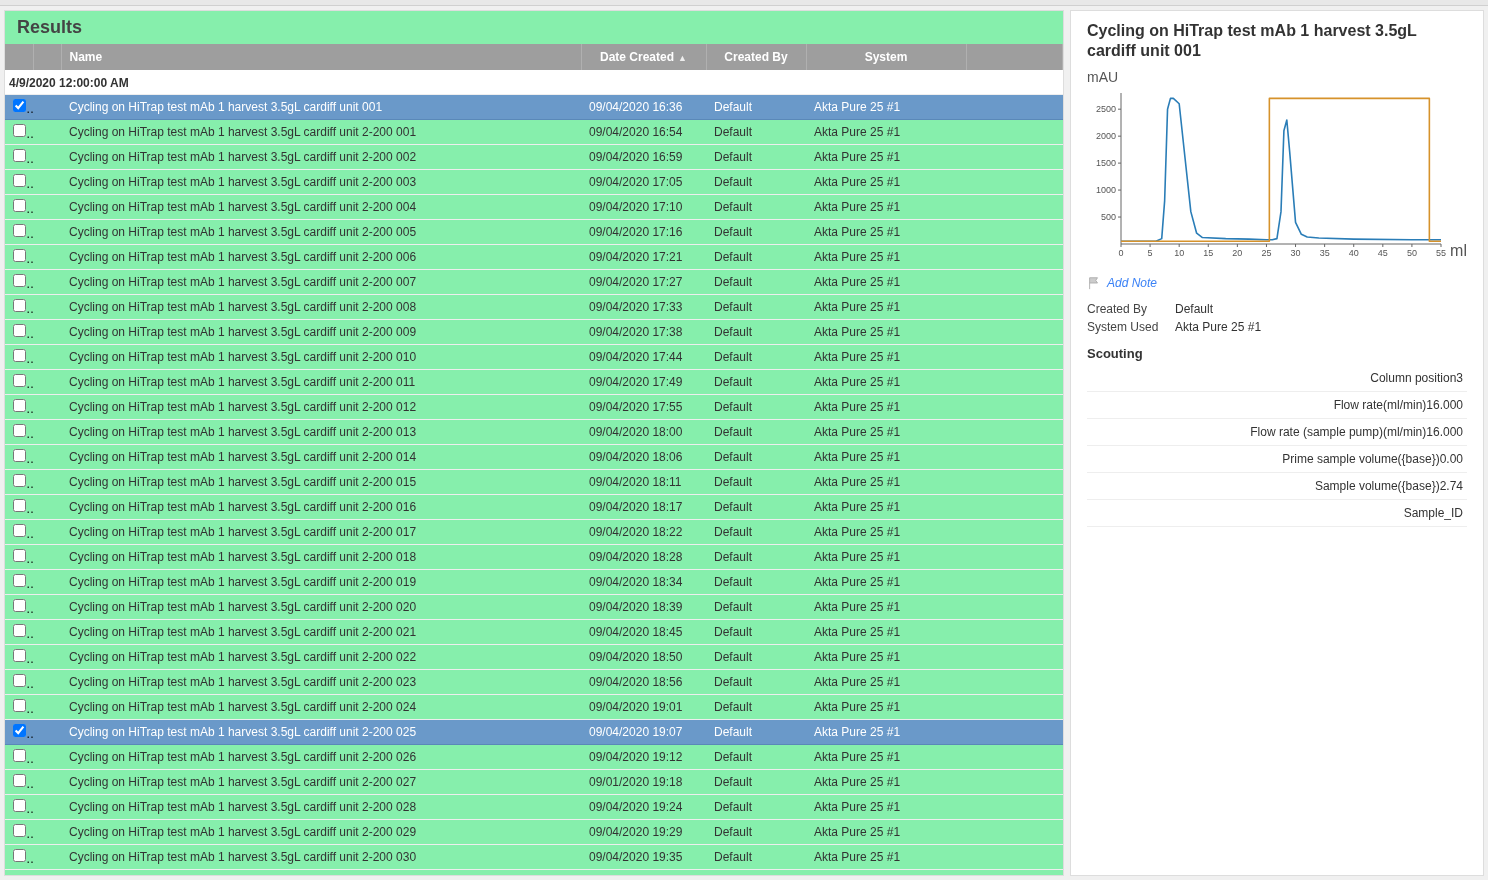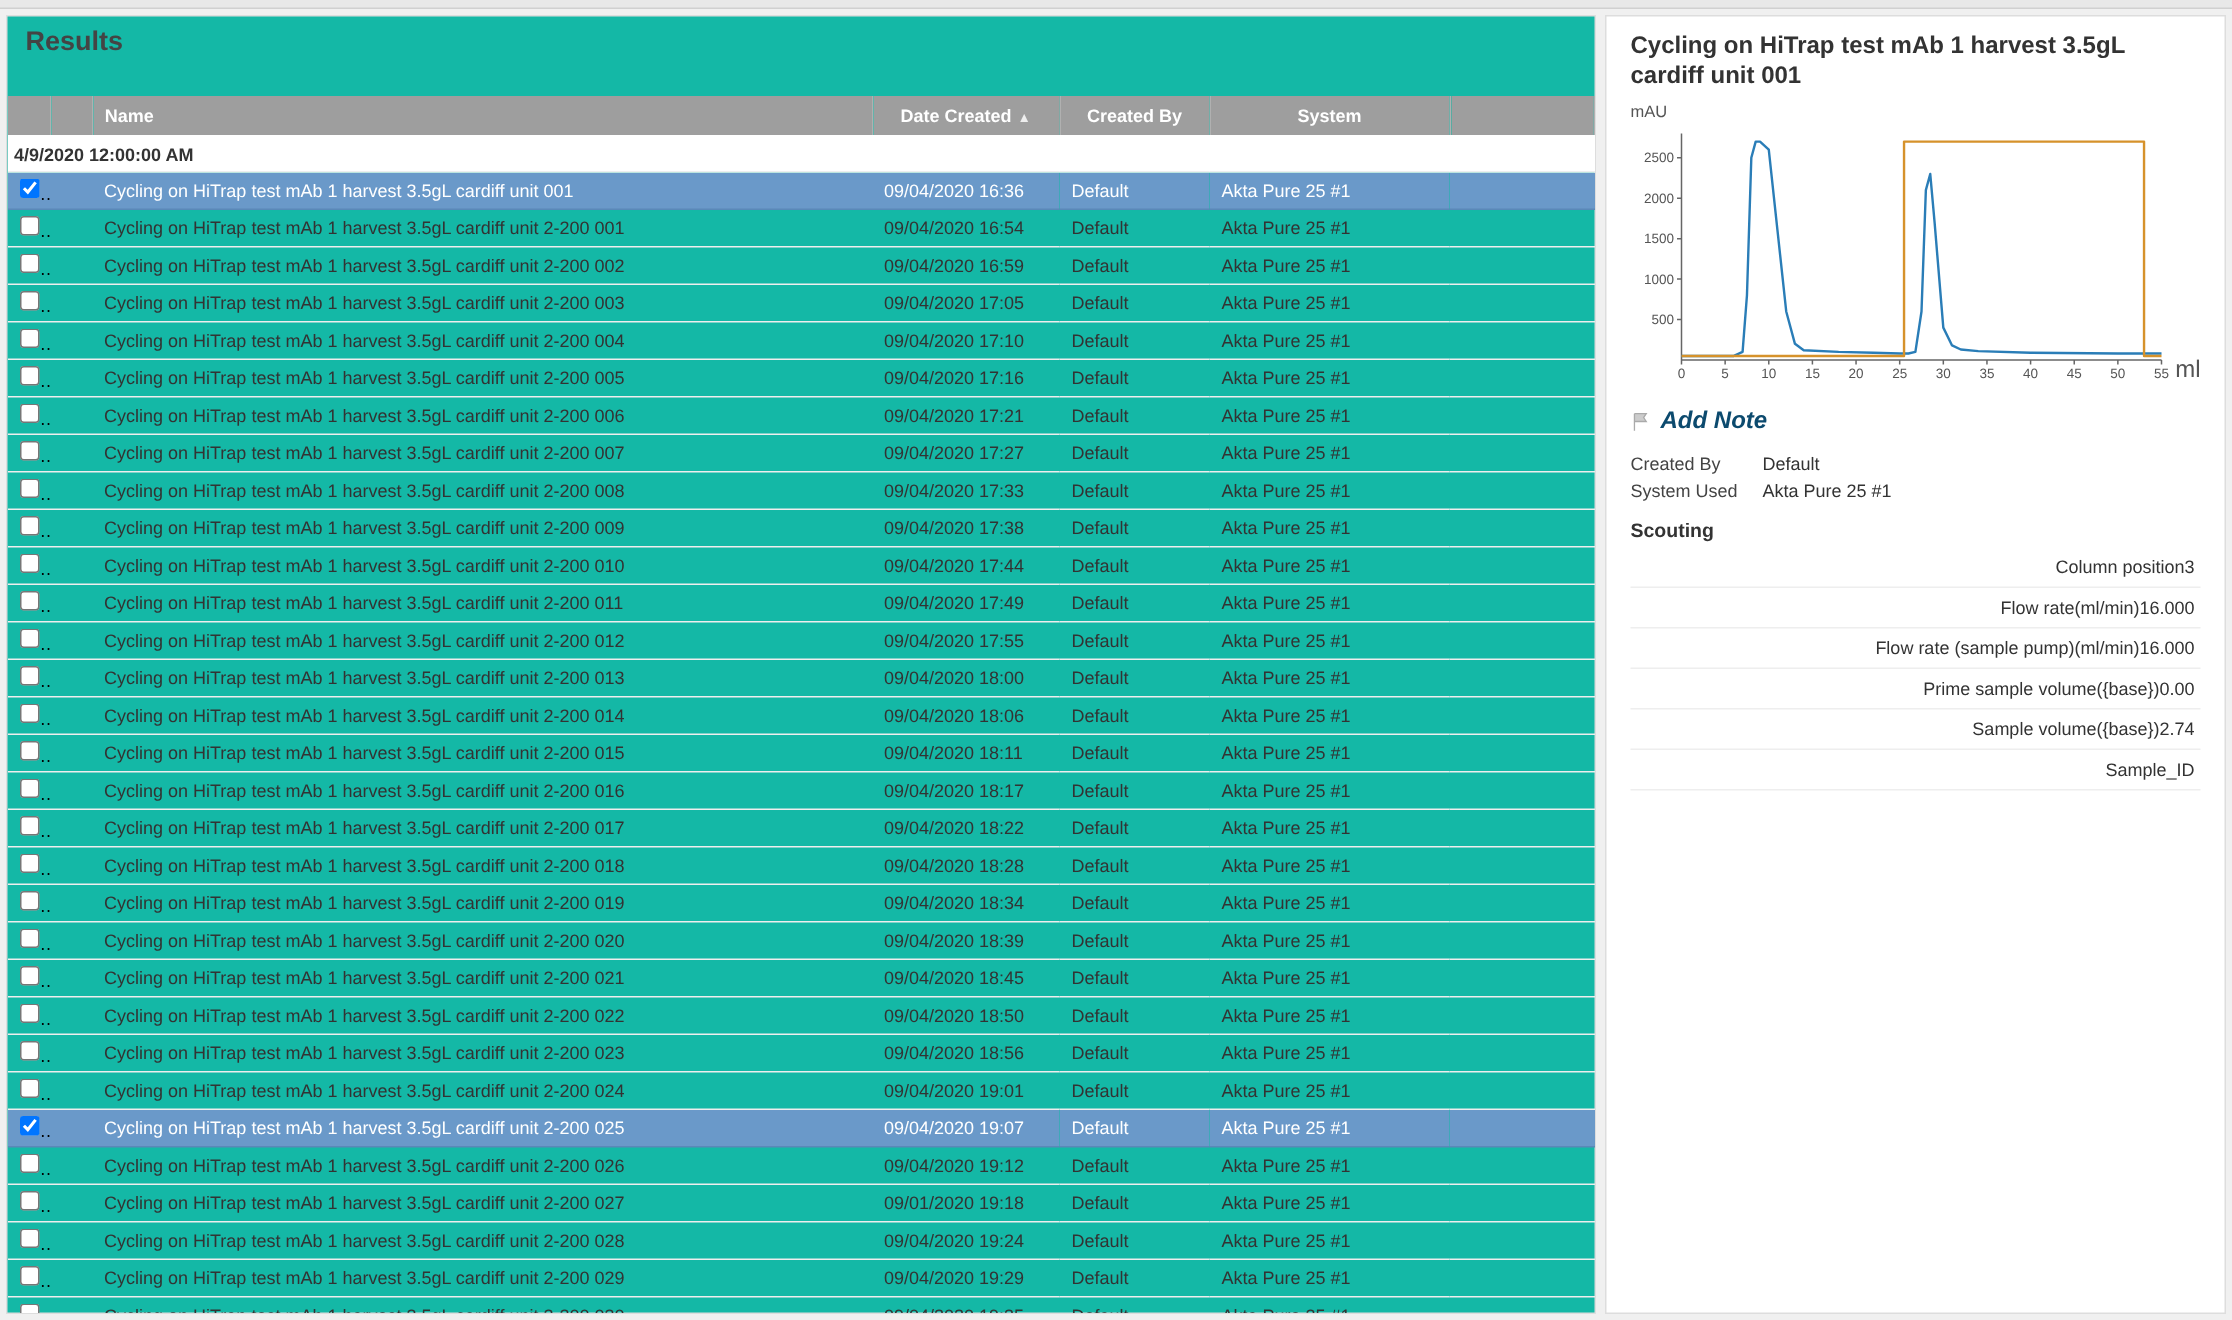--- a/index.html
+++ b/index.html
@@ -19,26 +19,25 @@
     background: #e8e8e8;
     border-bottom: 1px solid #d0d0d0;
   }
   .main {
     display: flex;
     flex: 1;
     overflow: hidden;
   }
   .left-panel {
     width: 1060px;
-    background: #14b8a6;
+    background: #86efac;
     display: flex;
     flex-direction: column;
     margin: 4px 0 4px 4px;
     border: 1px solid #ddd;
-    gap: 20px;
   }
   .right-panel {
     flex: 1;
     background: #fff;
     margin: 4px 4px 4px 6px;
     border: 1px solid #ddd;
     padding: 10px 16px;
     overflow: auto;
   }
   .results-title {
@@ -105,43 +104,43 @@
     width: 13px; height: 13px;
     cursor: pointer;
   }
   .detail-title {
     font-size: 16px;
     font-weight: bold;
     color: #333;
     line-height: 1.25;
     margin-bottom: 8px;
   }
-  .y-label { font-size: 11px; color: #555; margin-bottom: 2px; }
+  .y-label { font-size: 14px; color: #555; margin-bottom: 2px; }
   .chart-area {
     display: flex;
     align-items: stretch;
   }
   .chart-area svg { display: block; }
   .x-unit { font-size: 16px; color: #555; margin-left: 4px; align-self: flex-end; padding-bottom: 2px;}
   .add-note {
     display: flex;
     align-items: center;
     gap: 6px;
     margin: 14px 0 10px 0;
     cursor: pointer;
   }
   .flag-icon {
     width: 14px; height: 14px;
     display: inline-block;
   }
   .add-note-text {
     font-style: italic;
-    font-weight: bold;
-    color: #0c4a6e;
-    font-size: 16px;
+    font-weight: normal;
+    color: #3b82f6;
+    font-size: 12px;
   }
   .meta-row {
     display: flex;
     gap: 10px;
     font-size: 12px;
     color: #333;
     padding: 2px 0;
   }
   .meta-label { width: 78px; color: #444; }
   .scouting-title {

